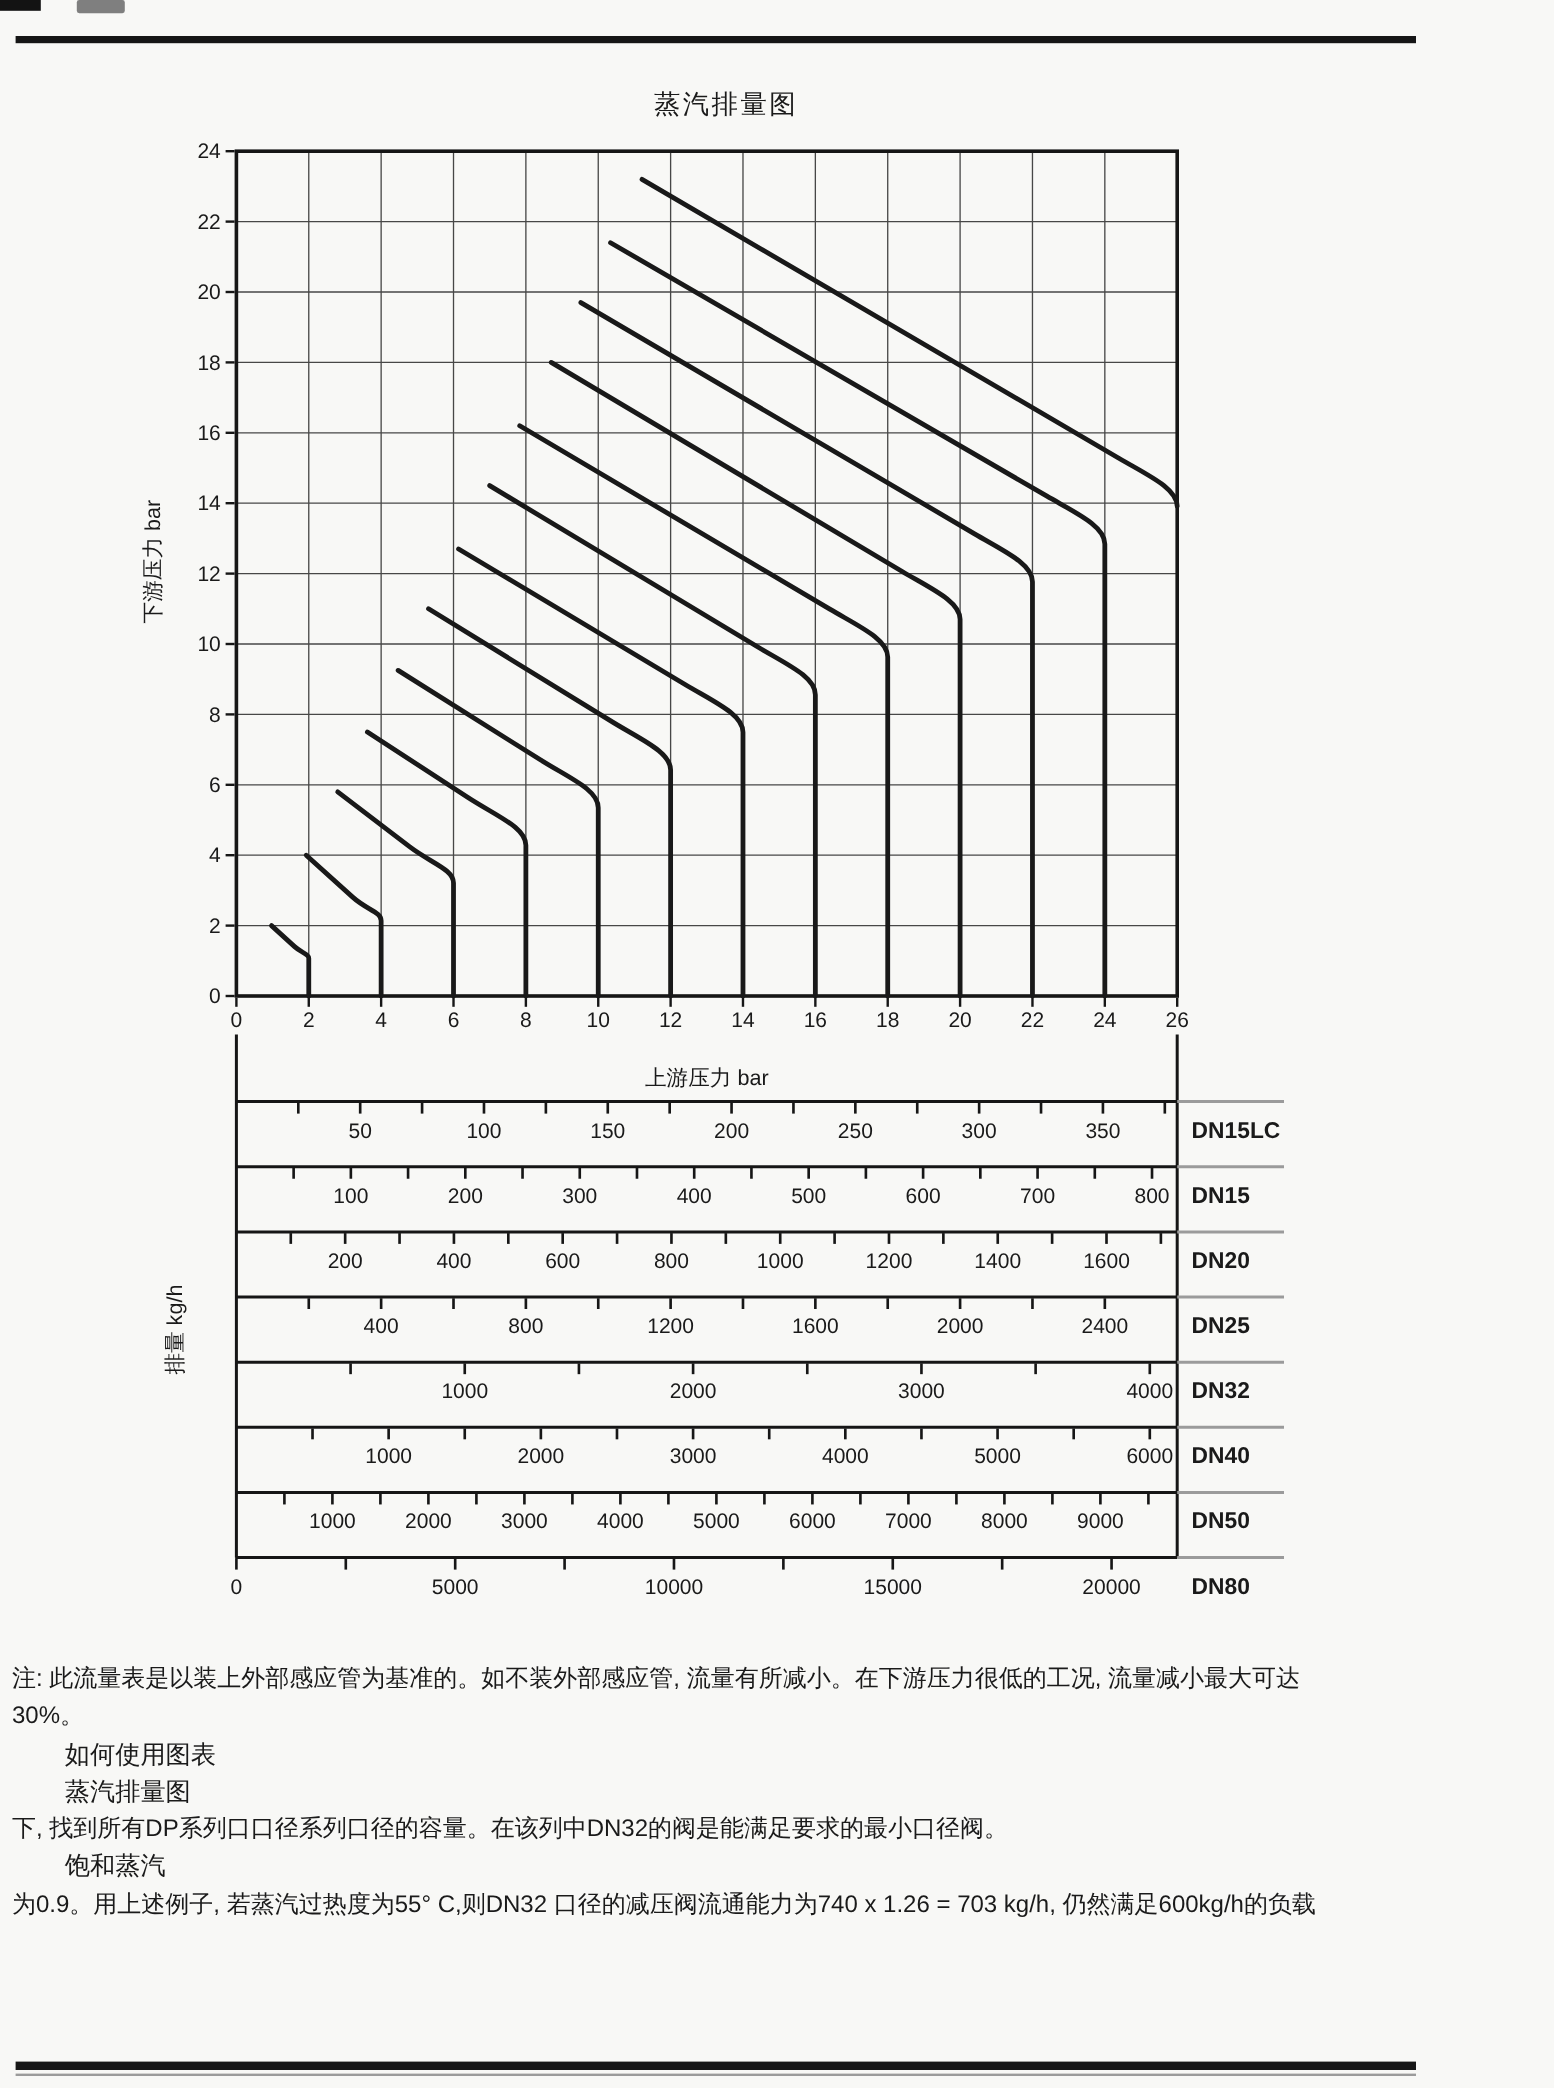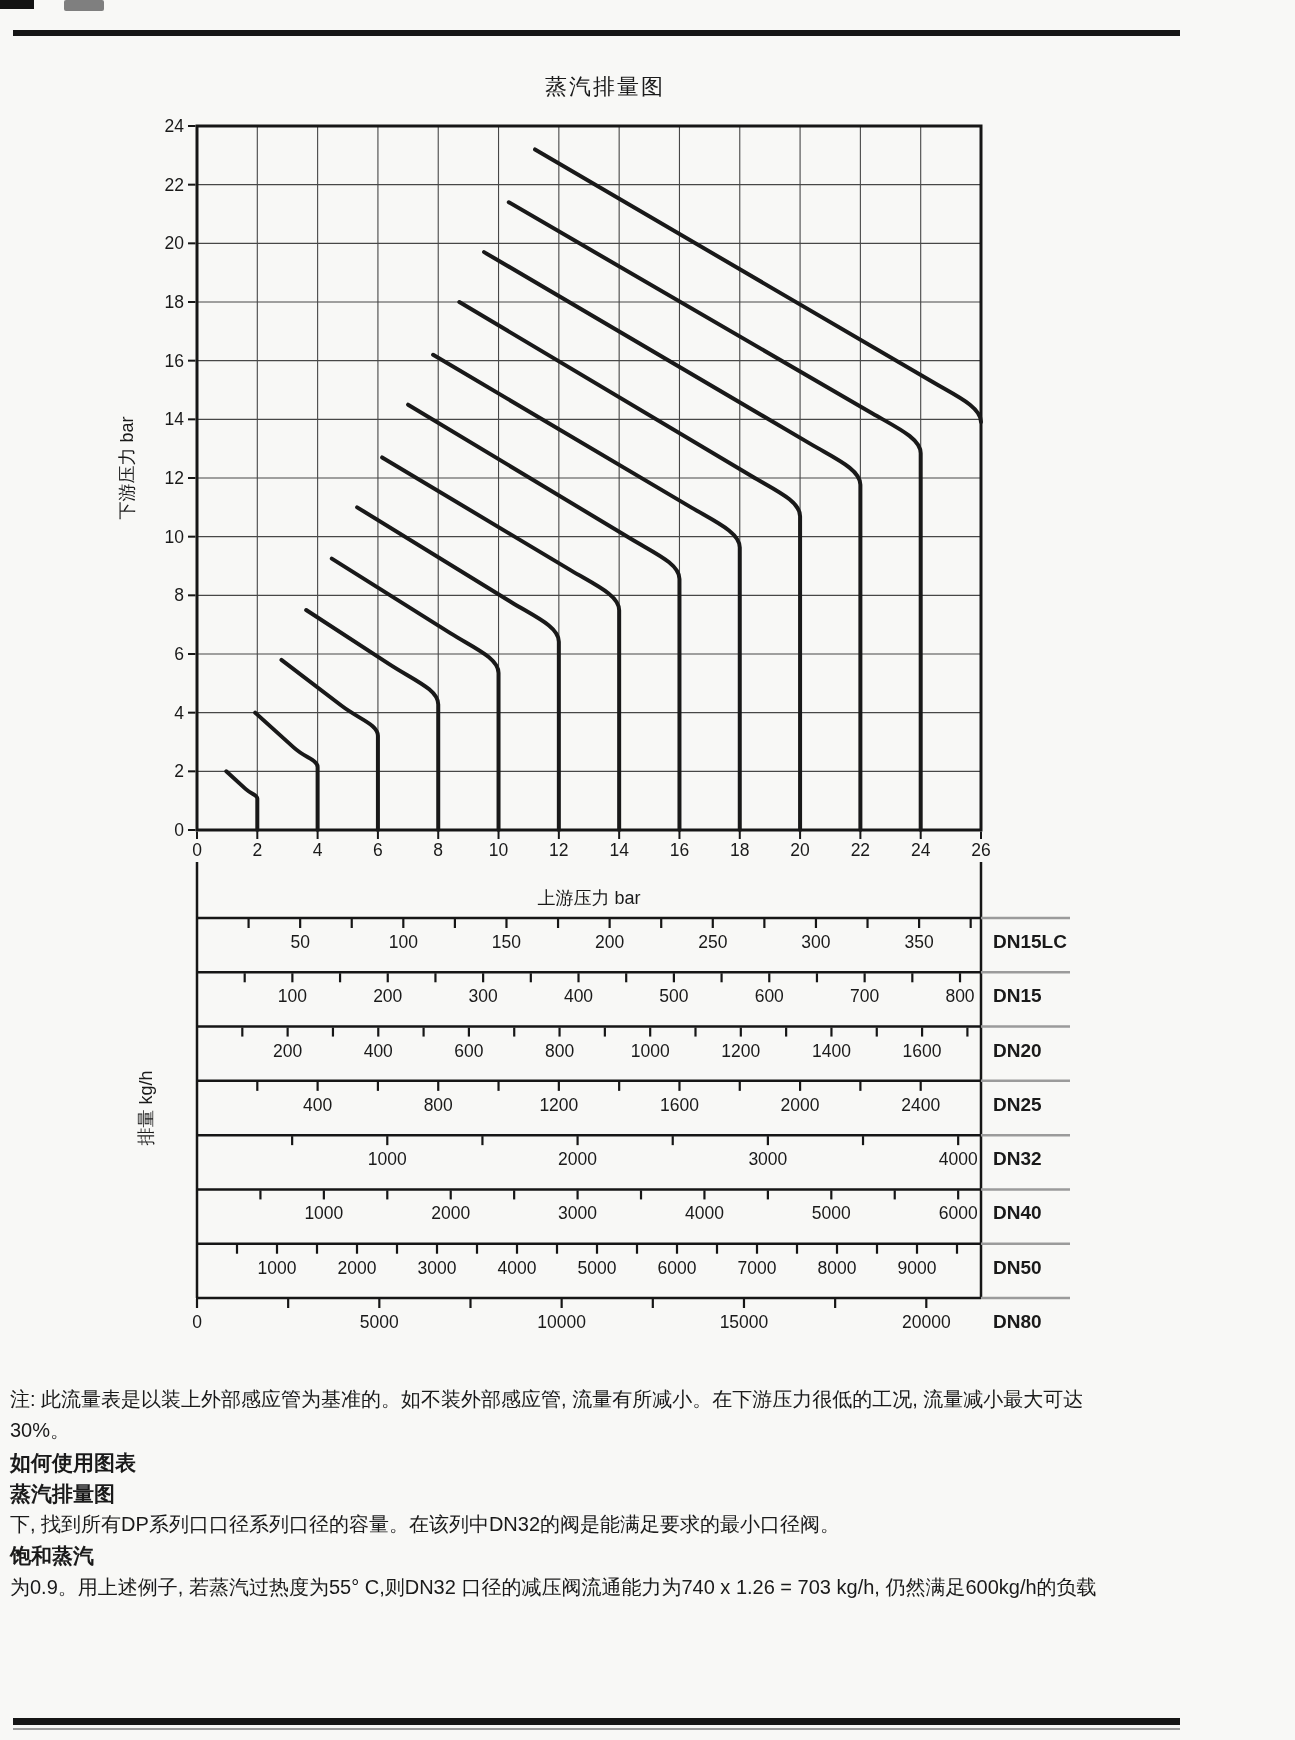--- a/index.html
+++ b/index.html
@@ -16,21 +16,21 @@
   .rule-gray{position:absolute;background:#9b9b9b;}
   .chart-title{
     position:absolute;top:72px;left:0;width:1210px;
     text-align:center;font-size:22px;font-weight:normal;letter-spacing:2px;
   }
   svg{position:absolute;top:0;left:0;}
   .notes{
     position:absolute;left:10px;top:1384px;width:1272px;
     font-size:20px;line-height:31.3px;
   }
-  .notes .h{font-weight:bold;font-size:21px;}
+  .notes .h{font-weight:normal;font-size:21px;margin-left:44px;}
   .artifact-a{position:absolute;left:0;top:0;width:34px;height:9px;background:#131313;}
   .artifact-b{position:absolute;left:64px;top:0;width:40px;height:11px;background:#6a6a6a;border-radius:2px;opacity:.85;}
 </style>
 </head>
 <body>
 
 <div class="page">
 
   <div class="artifact-a"></div>
   <div class="artifact-b"></div>

